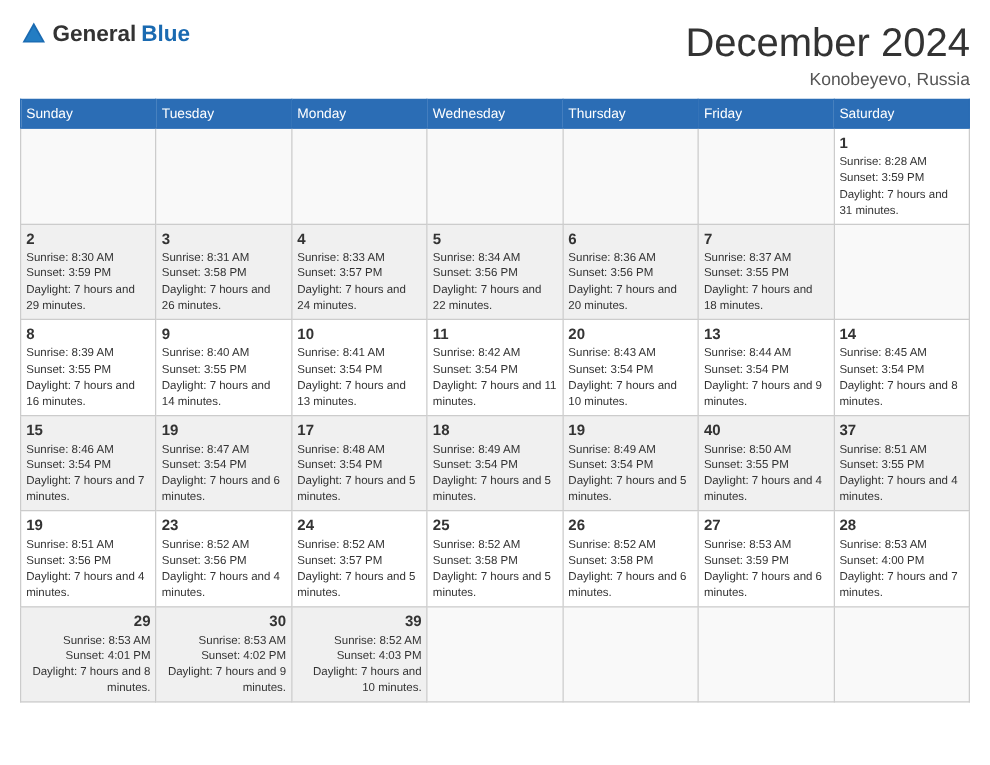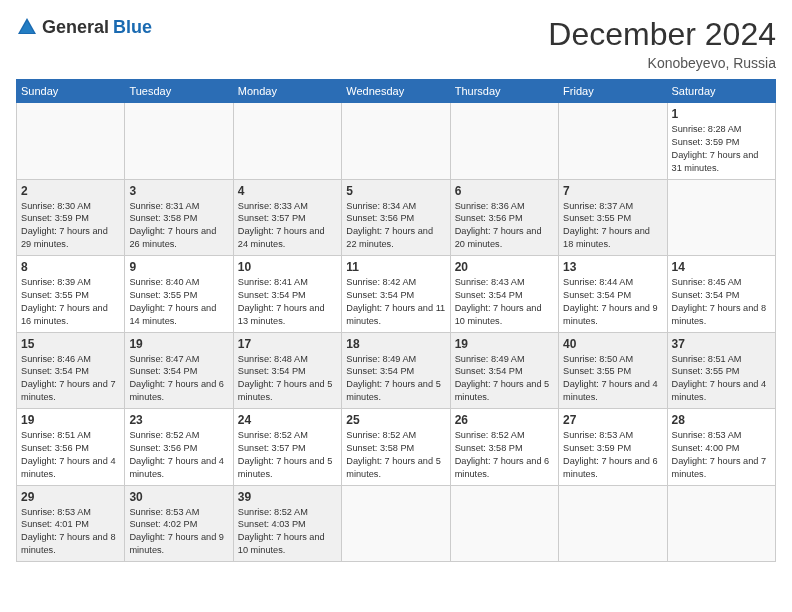--- a/index.html
+++ b/index.html
@@ -100,20 +100,21 @@
     .day-info {
       font-size: 9.2px;
       color: #333;
       line-height: 1.4;
     }
     .empty-cell {
       background: #f9f9f9 !important;
     }
     .last-row td {
       border-bottom: 1px solid #ccc;
+      text-align: right;
     }
   </style>
 </head>
 <body>
 
 <div class="page">
   <div class="header">
     <div class="logo">
       <div class="logo-text">
         <svg class="logo-icon" viewBox="0 0 22 22">

